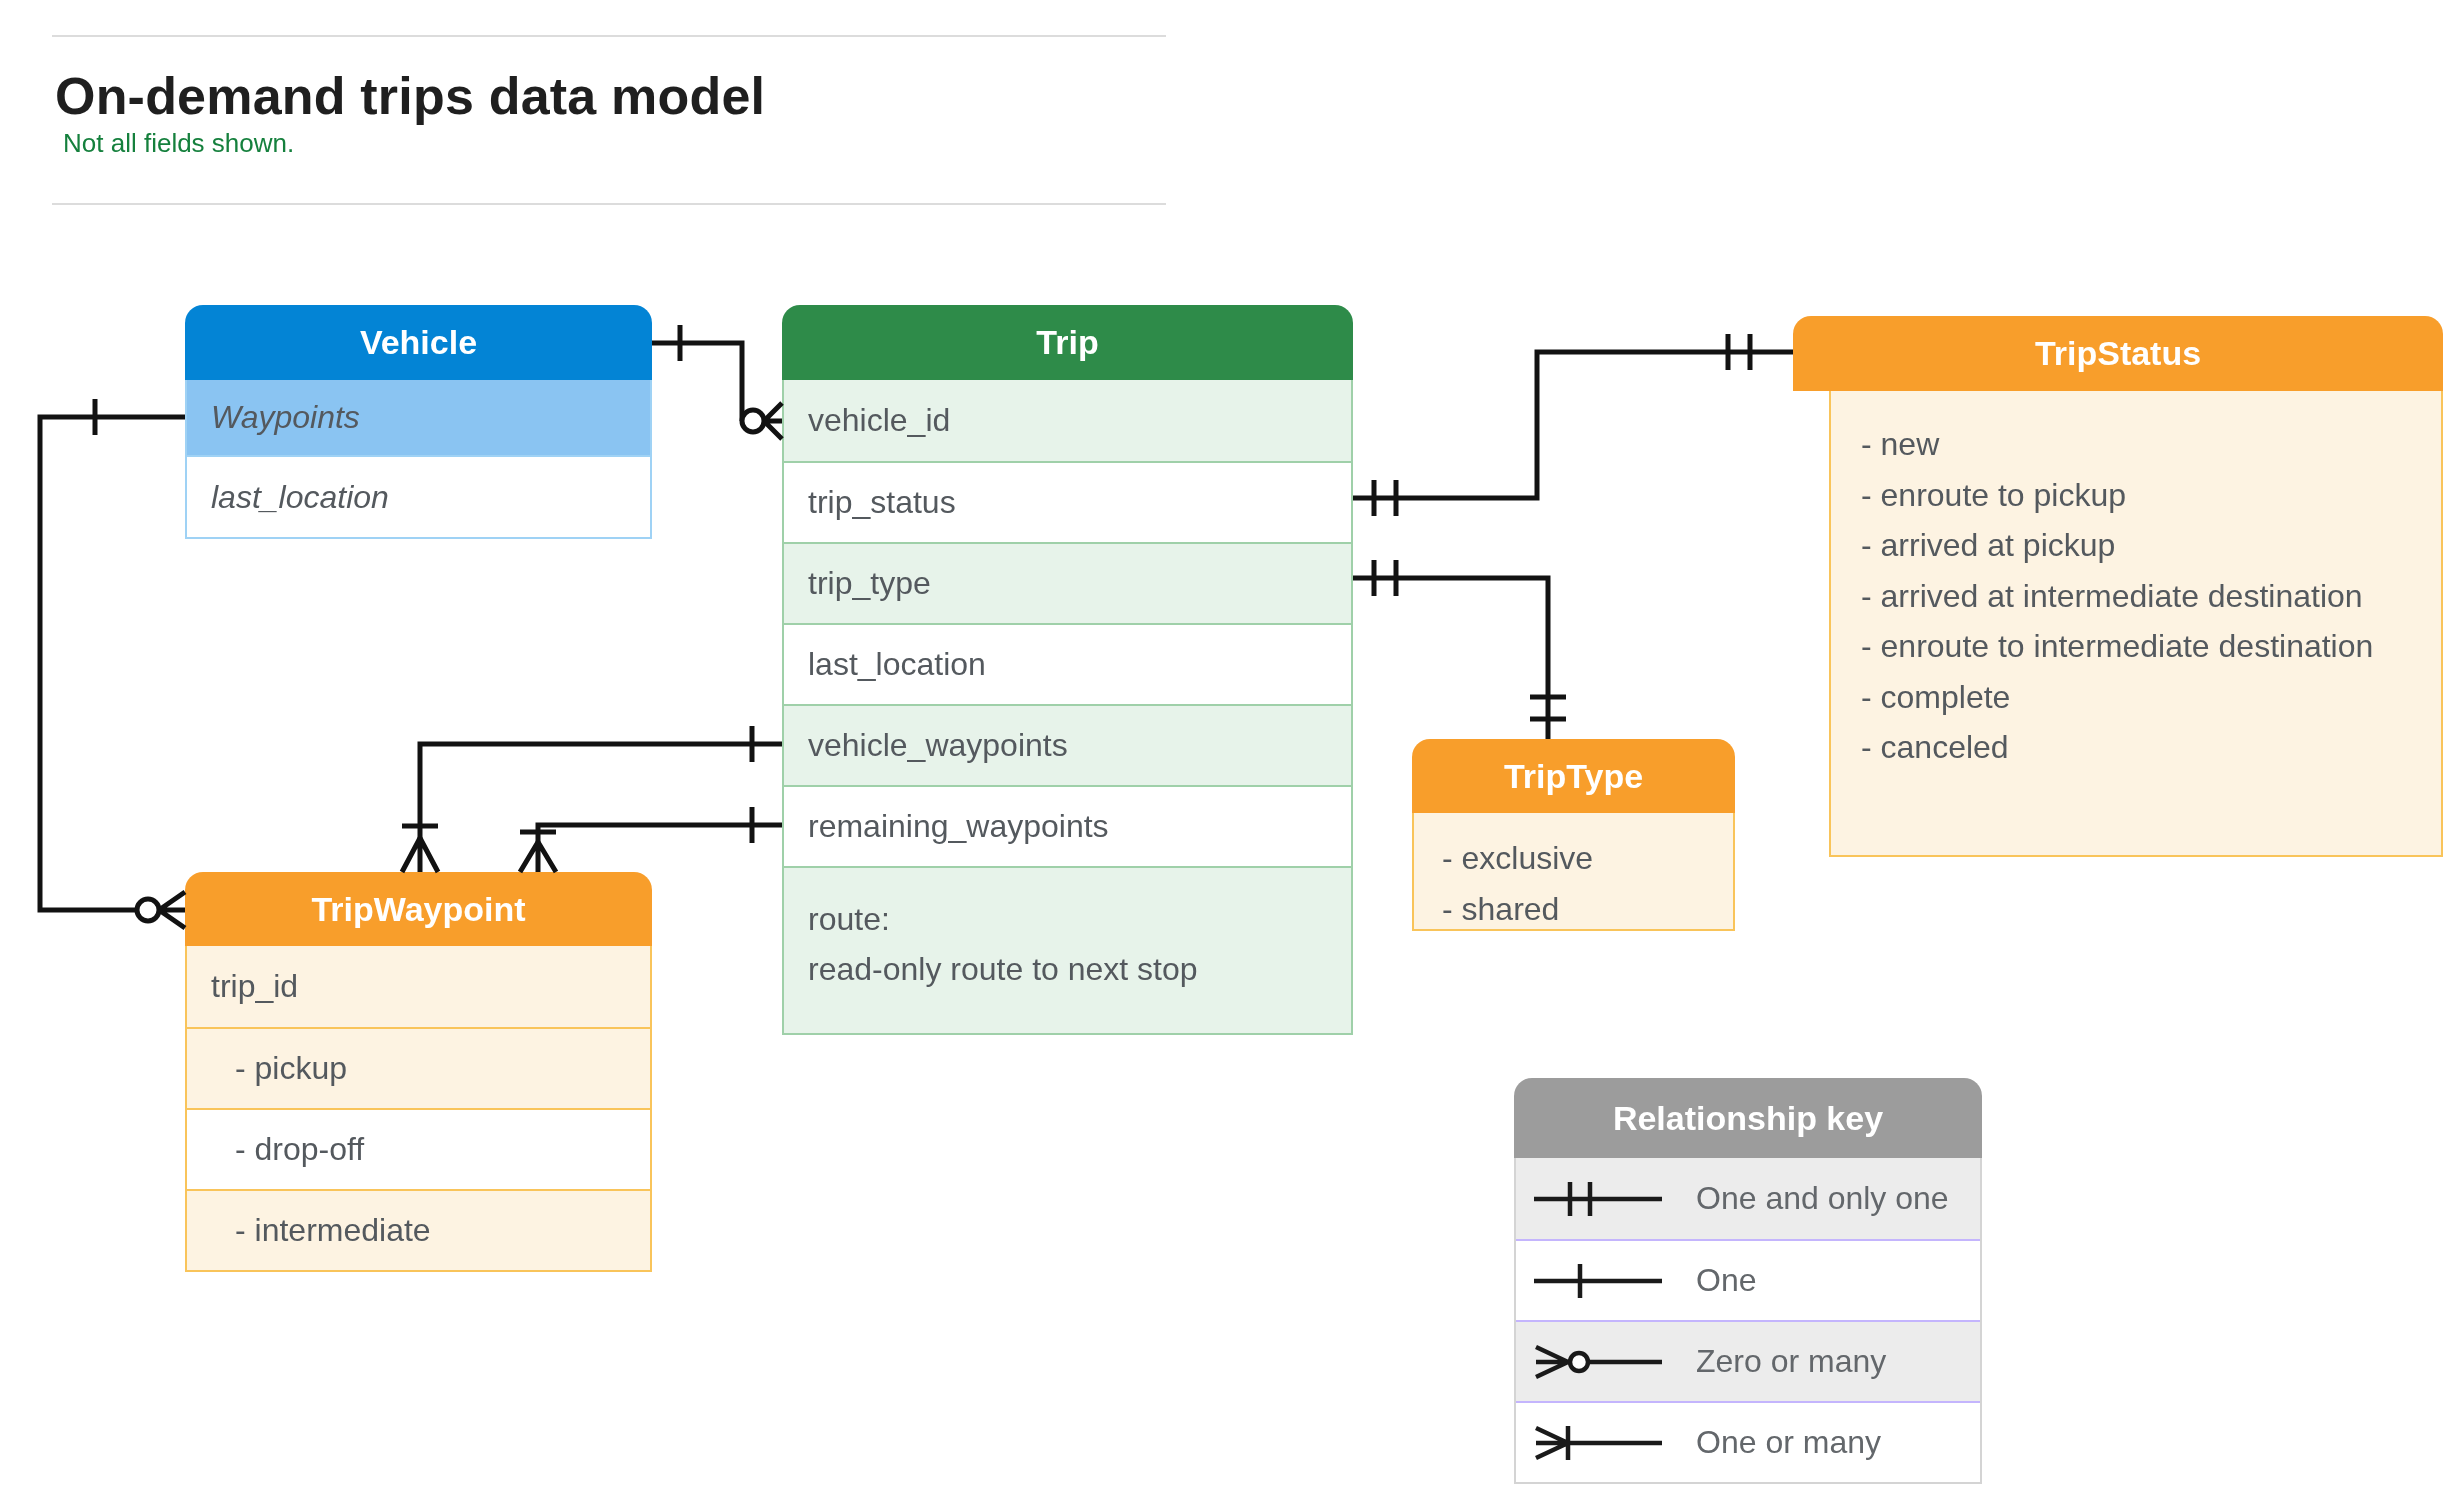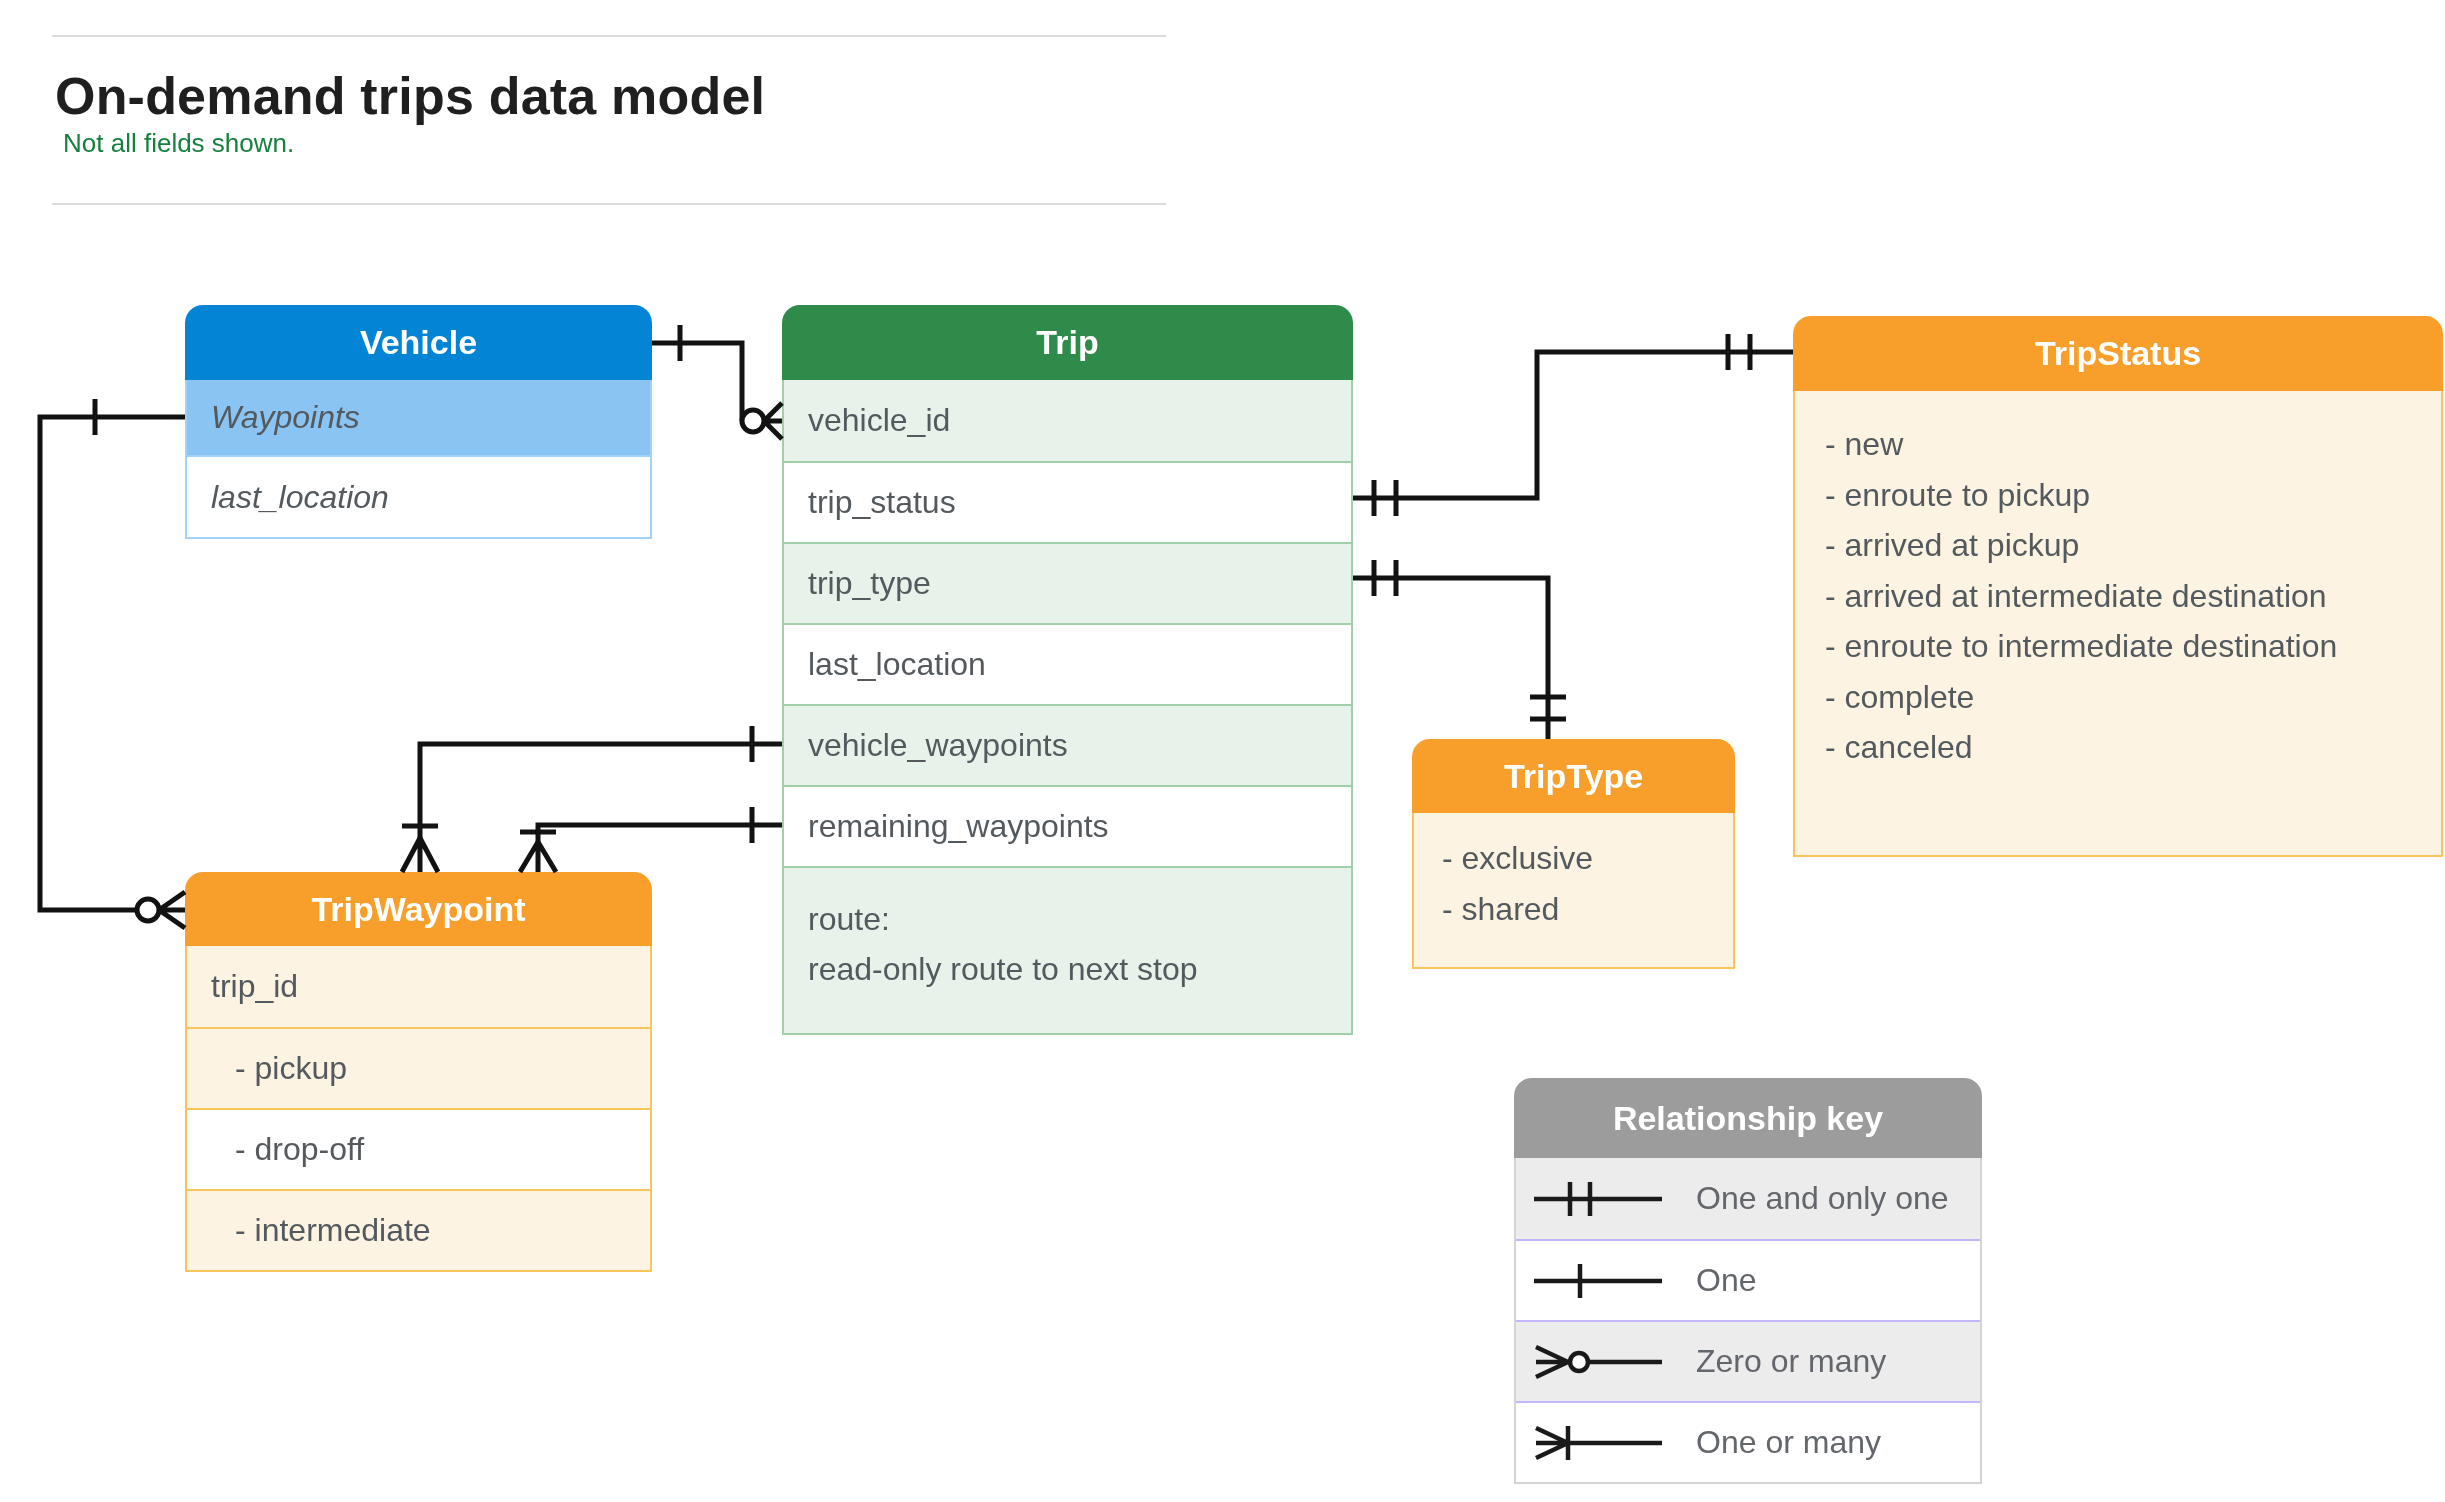--- a/index.html
+++ b/index.html
@@ -43,24 +43,24 @@
   .trip .row.alt{background:#e7f3ea;}
   .trip .row.plain{background:#ffffff;}
   .trip .row-route{height:167px;display:block;padding-top:26px;line-height:50px;background:#e7f3ea;}
 
   
   .enum .entity-header{background:#f89e2b;}
   .enum .body{box-sizing:border-box;background:#fdf3e2;border:2px solid #f9c45a;border-top:none;
     font-size:32px;color:#54595e;}
   .tripstatus{left:1793px;top:316px;width:650px;}
   .tripstatus .entity-header{height:75px;}
-  .tripstatus .body{height:466px;padding:28px 10px 0 30px;line-height:50.5px;}
+  .tripstatus .body{height:466px;padding:28px 10px 0 30px;line-height:50.5px;margin-left:36px;}
   .triptype{left:1412px;top:739px;width:323px;}
   .triptype .entity-header{height:74px;}
-  .triptype .body{height:156px;padding:20px 10px 0 28px;line-height:51px;}
+  .triptype .body{height:118px;padding:20px 10px 0 28px;line-height:51px;}
 
   
   .tripwaypoint{left:185px;top:872px;width:467px;}
   .tripwaypoint .entity-header{height:74px;background:#f89e2b;}
   .tripwaypoint .rows{border:2px solid #f9c45a;border-top:none;}
   .tripwaypoint .row{height:81px;border-top:2px solid #f9c45a;}
   .tripwaypoint .row:first-child{border-top:none;}
   .tripwaypoint .row.alt{background:#fdf3e2;}
   .tripwaypoint .row.plain{background:#ffffff;}
 

